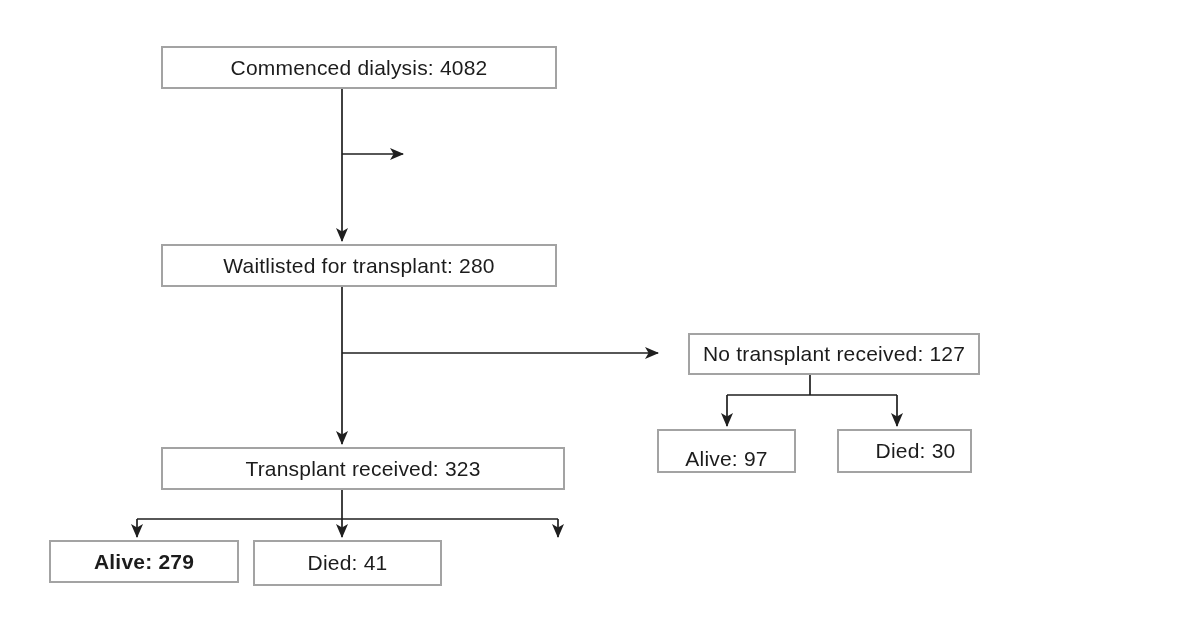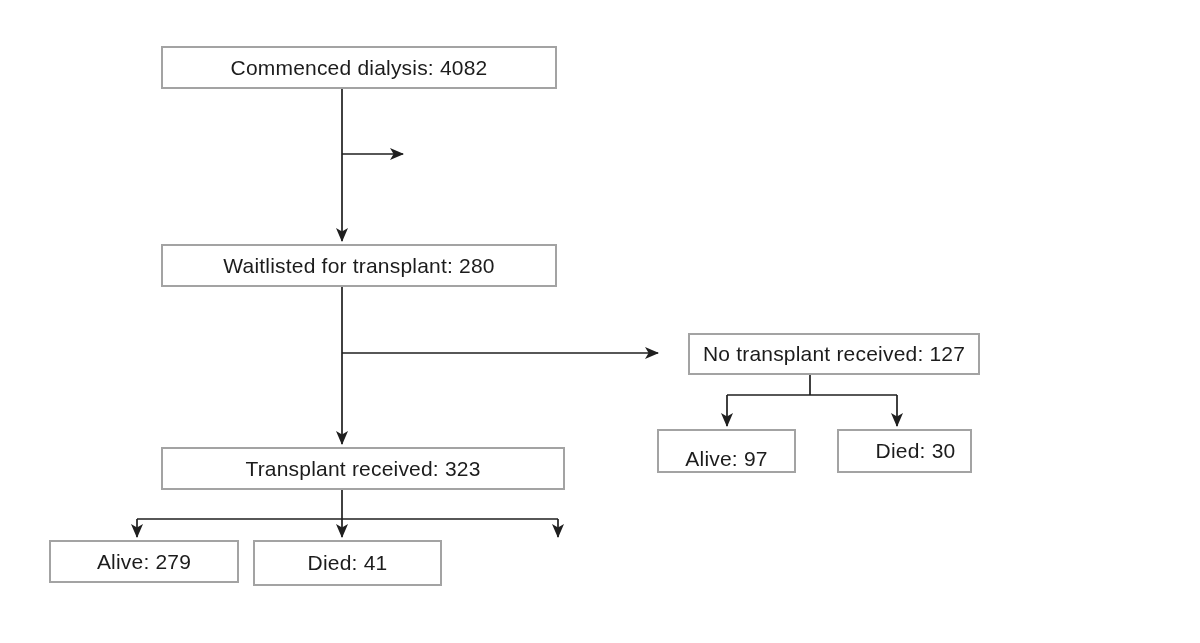--- a/index.html
+++ b/index.html
@@ -36,21 +36,21 @@
     white-space: nowrap;
   }
   
   .n-commenced        { left: 161px; top: 46px;  width: 396px; height: 43px; }
   .n-never-waitlisted { left: 409px; top: 133px; width: 254px; height: 43px; }
   .n-waitlisted       { left: 161px; top: 244px; width: 396px; height: 43px; }
   .n-no-transplant    { left: 664px; top: 333px; width: 292px; height: 42px; margin-left: 24px; }
   .n-nt-alive         { left: 657px; top: 429px; width: 139px; height: 44px; align-items: flex-end; }
   .n-nt-died          { left: 837px; top: 429px; width: 135px; height: 44px; padding-left: 22px; }
   .n-transplant       { left: 161px; top: 447px; width: 404px; height: 43px; }
-  .n-tx-alive         { left: 49px;  top: 540px; width: 190px; height: 43px; }
+  .n-tx-alive         { left: 49px;  top: 540px; width: 190px; height: 43px; font-weight: bold; }
   .n-tx-died          { left: 253px; top: 540px; width: 189px; height: 46px; text-align: center; }
   .n-tx-lost          { left: 460px; top: 540px; width: 218px; height: 43px; }
 
   .edge {
     stroke: #1f1f1f;
     stroke-width: 1.7;
     fill: none;
   }
 </style>
 </head>

